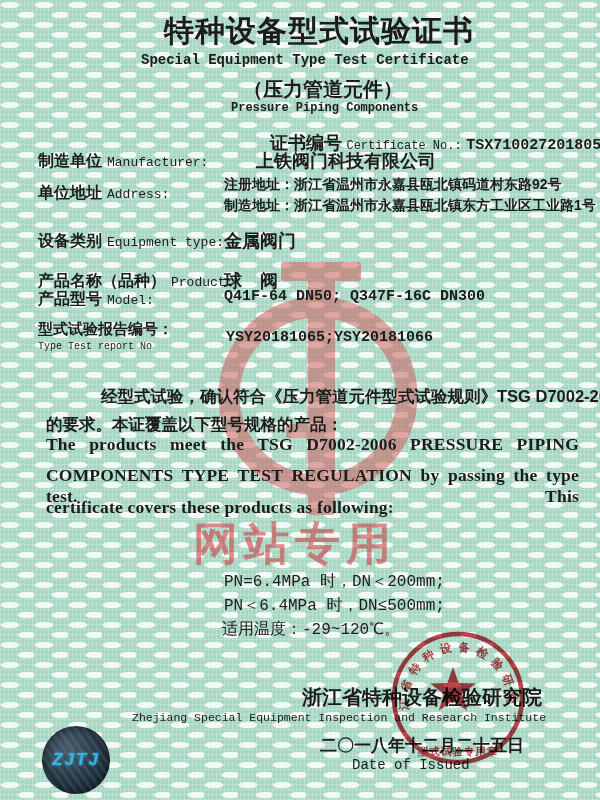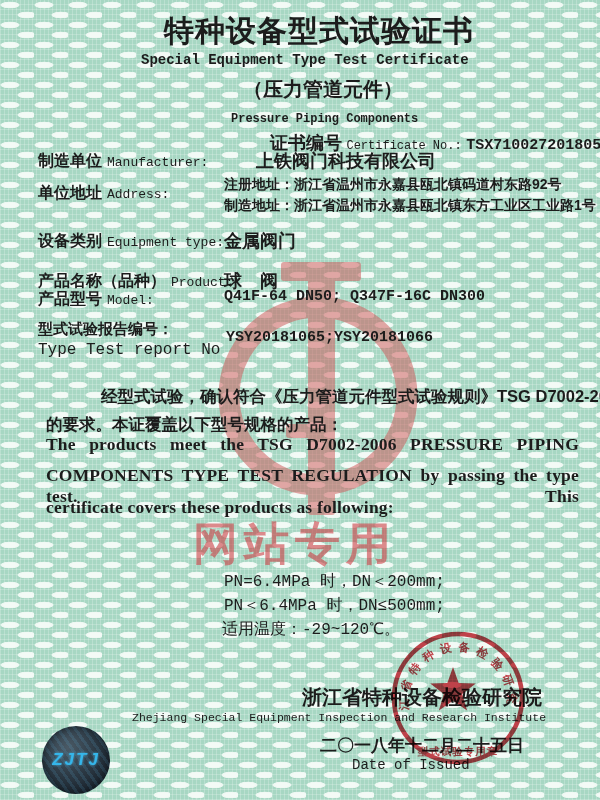--- a/index.html
+++ b/index.html
@@ -54,21 +54,21 @@
       <rect x="308" y="262" width="27" height="253" rx="3"></rect>
       <rect x="286" y="424" width="48" height="14" rx="3"></rect>
     </g>
   </svg>
 
   <div class="abs wm site-wm" style="left:193px;top:514px;">网站专用</div>
 
   <div class="abs cn-b" style="left:164px;top:11px;font-size:30px;letter-spacing:1px;">特种设备型式试验证书</div>
   <div class="abs mono" style="left:141px;top:52px;font-size:14px;font-weight:700;">Special Equipment Type Test Certificate</div>
   <div class="abs cn-b" style="left:243px;top:76px;font-size:20px;">（压力管道元件）</div>
-  <div class="abs mono" style="left:231px;top:112px;font-size:12px;font-weight:600;">Pressure Piping Components</div>
+  <div class="abs mono" style="left:231px;top:101px;font-size:12px;font-weight:600;">Pressure Piping Components</div>
 
   <div class="abs" style="left:224px;top:131px;margin-left:46px;">
     <span class="cn-b" style="font-size:18px;">证书编号</span>
     <span class="mono" style="font-size:12px;">Certificate No.:</span>
     <span class="mono" style="font-size:15px;font-weight:700;">TSX71002720180536</span>
   </div>
 
   <div class="abs label" style="left:38px;top:151px;">
     <span class="cn">制造单位</span><span class="en">Manufacturer:</span>
   </div>
@@ -80,21 +80,21 @@
   </div>
   <div class="abs label" style="left:38px;top:271px;">
     <span class="cn">产品名称（品种）</span><span class="en">Product:</span>
   </div>
   <div class="abs label" style="left:38px;top:289px;">
     <span class="cn">产品型号</span><span class="en">Model:</span>
   </div>
   <div class="abs label" style="left:38px;top:320px;">
     <span class="cn" style="font-size:15px;">型式试验报告编号：</span>
   </div>
-  <div class="abs mono" style="left:38px;top:341px;font-size:16px;">Type Test report No</div>
+  <div class="abs mono" style="left:38px;top:341px;font-size:10px;">Type Test report No</div>
 
   <div class="abs val" style="left:224px;top:149px;font-size:18px;padding-left:32px;">上铁阀门科技有限公司</div>
   <div class="abs val" style="left:224px;top:176px;font-size:14px;">注册地址：浙江省温州市永嘉县瓯北镇码道村东路92号</div>
   <div class="abs val" style="left:224px;top:197px;font-size:14px;">制造地址：浙江省温州市永嘉县瓯北镇东方工业区工业路1号</div>
   <div class="abs val" style="left:224px;top:229px;font-size:18px;">金属阀门</div>
   <div class="abs val" style="left:224px;top:269px;font-size:18px;">球　阀</div>
   <div class="abs mono val" style="left:224px;top:288px;font-size:15px;">Q41F-64 DN50; Q347F-16C DN300</div>
   <div class="abs mono val" style="left:226px;top:329px;font-size:15px;">YSY20181065;YSY20181066</div>
 
   <div class="abs cn-b" style="left:101px;top:386px;font-size:16.5px;">经型式试验，确认符合《压力管道元件型式试验规则》TSG D7002-2006</div>

